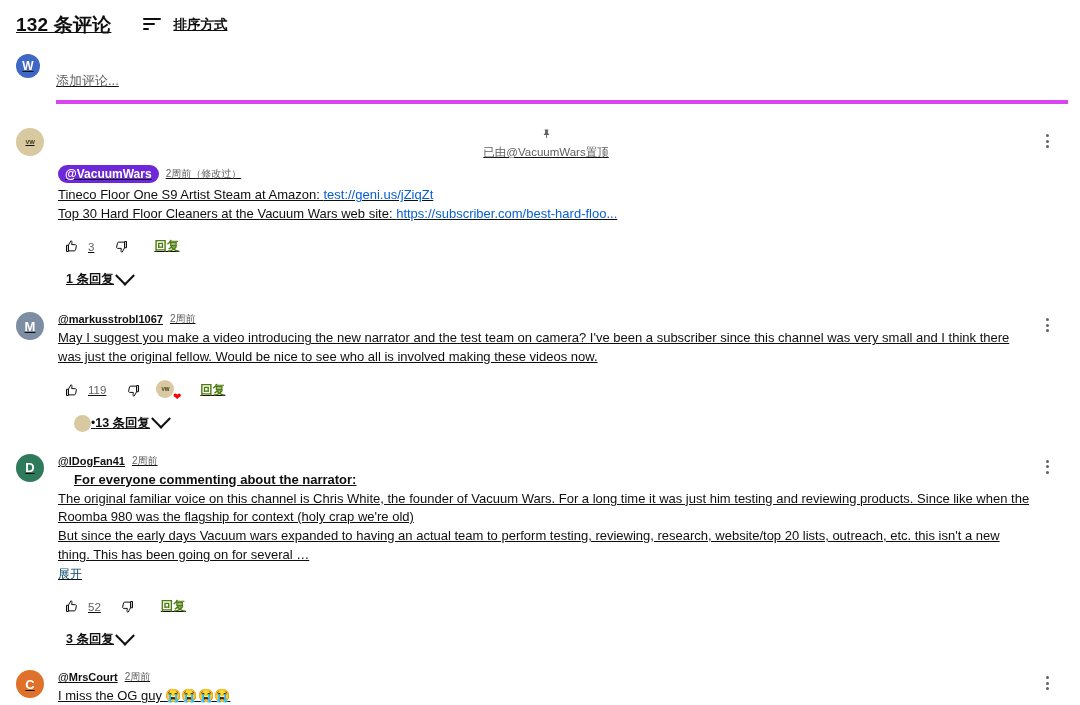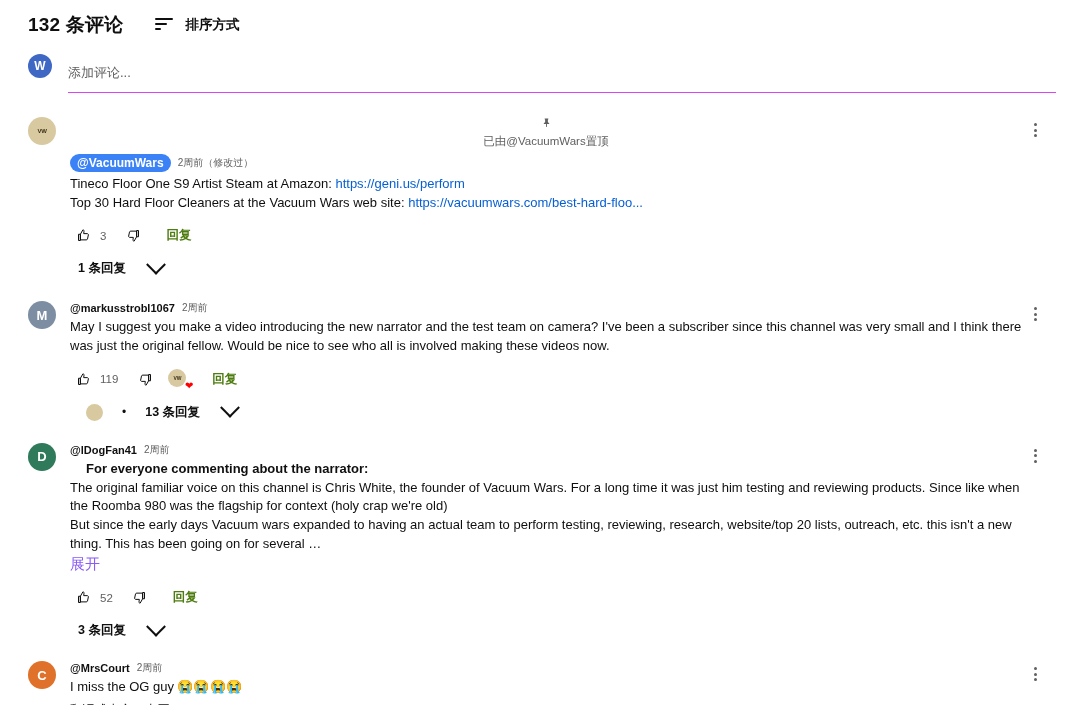--- a/index.html
+++ b/index.html
@@ -4,21 +4,21 @@
 <style>
   * { box-sizing: border-box; }
   html, body {
     margin: 0; padding: 0;
     width: 1080px; height: 705px;
     background: #ffffff;
     font-family: "Liberation Sans", sans-serif;
     color: #0f0f0f;
     overflow: hidden;
   }
-  .page { width: 1080px; height: 578px; position: relative; padding: 0 24px; }
+  .page { width: 1080px; height: 578px; position: relative; padding: 0 12px; text-decoration: underline; }
 
   
   .comments-header {
     display: flex; align-items: center; gap: 32px;
     padding: 12px 0 10px 4px;
   }
   .count-title { font-size: 19px; font-weight: bold; letter-spacing: .2px; }
   .sort-control { display: flex; align-items: flex-start; gap: 8px; cursor: pointer; }
   .sort-icon { width: 22px; height: 16px; position: relative; }
   .sort-icon i {
@@ -36,46 +36,46 @@
     padding: 6px 0 0 4px; margin-bottom: 18px;
   }
   .avatar {
     width: 24px; height: 24px; border-radius: 50%;
     display: flex; align-items: center; justify-content: center;
     color: #fff; font-size: 12px; font-weight: bold; flex: 0 0 auto;
     overflow: hidden;
   }
   .avatar.lg { width: 28px; height: 28px; font-size: 13px; }
   .add-comment-field {
-    flex: 1; border-bottom: 1px solid #d946ef;
-    padding-bottom: 10px; margin-top: 9px;
+    flex: 1; border-bottom: 4px solid #d946ef;
+    padding-bottom: 10px; margin-top: 17px;
   }
   .add-comment-placeholder { font-size: 13px; color: #606060; }
 
   
   .comment { display: flex; gap: 14px; padding: 6px 0 0 4px; position: relative; }
   .comment-body { flex: 1; min-width: 0; padding-right: 34px; }
   .pinned-row { display: flex; align-items: center; gap: 6px; margin-bottom: 5px; flex-direction: column; }
   .pin-icon { width: 11px; height: 11px; color: #606060; }
   .pinned-text { font-size: 11.5px; color: #606060; }
 
   .author-line { display: flex; align-items: center; gap: 7px; margin-bottom: 3px; }
   .author-name { font-size: 11px; font-weight: bold; }
   .author-name.owner {
-    background: #3b82f6; color: #fff;
+    background: #6d28d9; color: #fff;
     border-radius: 12px; padding: 2px 7px; font-size: 12px;
   }
   .timestamp { font-size: 10px; color: #606060; }
 
   .comment-text { font-size: 13px; line-height: 1.44; color: #0f0f0f; }
   .comment-text .line { display: block; }
   .comment-text b { font-weight: bold; margin-left: 16px; }
   a.link { color: #065fd4; text-decoration: none; }
 
-  .read-more { font-size: 15px; color: #8b5cf6; margin-top: 2px; cursor: pointer; }
+  .read-more { font-size: 12px; color: #0c4a6e; margin-top: 2px; cursor: pointer; }
   .translate-link { font-size: 12.5px; color: #0f0f0f; margin-top: 5px; cursor: pointer; }
 
   
   .actions { display: flex; align-items: center; gap: 6px; margin-top: 9px; }
   .icon-btn {
     width: 26px; height: 26px; border-radius: 50%;
     display: flex; align-items: center; justify-content: center;
     cursor: pointer; color: #0f0f0f;
   }
   .icon-btn svg { width: 15px; height: 15px; }
@@ -89,21 +89,21 @@
     width: 18px; height: 18px; border-radius: 50%;
     position: absolute; left: 0; top: 2px; overflow: hidden;
     display: flex; align-items: center; justify-content: center;
   }
   .heart-badge .heart {
     position: absolute; right: -1px; bottom: 0; font-size: 10px; color: #f00; line-height: 1;
   }
 
   
   .replies-row {
-    display: flex; align-items: center; gap: 19px;
+    display: flex; align-items: center; gap: 0;
     margin: 10px 0 6px 62px; cursor: pointer;
   }
   .replies-row.indent-none { margin-left: 54px; }
   .replies-av { width: 17px; height: 17px; border-radius: 50%; overflow: hidden; }
   .dot-sep { font-size: 12px; color: #0f0f0f; }
   .replies-label { font-size: 12.5px; font-weight: bold; color: #0f0f0f; }
   .chev {
     width: 14px; height: 14px; display: inline-block;
     border-right: 2px solid #0f0f0f; border-bottom: 2px solid #0f0f0f;
     transform: rotate(45deg) translate(-3px,-3px); margin-left: 4px;
@@ -156,22 +156,22 @@
         <svg class="pin-icon" viewBox="0 0 24 24" fill="#606060">
             <path d="M16 3v2l-1 1v5l3 3v1h-5v6l-1 1-1-1v-6H6v-1l3-3V6L8 5V3z"></path>
           </svg>
         <span class="pinned-text">已由@VacuumWars置顶</span>
       </div>
       <div class="author-line">
         <span class="author-name owner">@VacuumWars</span>
         <span class="timestamp">2周前（修改过）</span>
       </div>
       <div class="comment-text">
-        <span class="line"><span>Tineco Floor One S9 Artist Steam at Amazon: </span><a class="link" href="#">https://geni.us/perform</a></span>
-        <span class="line"><span>Top 30 Hard Floor Cleaners at the Vacuum Wars web site: </span><a class="link" href="#">https://vacuumwars.com/best-hard-floo...</a></span>
+        <span class="line"><span>Tineco Floor One S9 Artist Steam at Amazon: </span><a class="link" href="#">test://geni.us/jZiqZt</a></span>
+        <span class="line"><span>Top 30 Hard Floor Cleaners at the Vacuum Wars web site: </span><a class="link" href="#">https://subscriber.com/best-hard-floo...</a></span>
       </div>
       <div class="actions">
         <div class="icon-btn">
           <svg viewBox="0 0 24 24" fill="none" stroke="#0f0f0f" stroke-width="1.6">
               <path d="M7 10v10H4V10zM7 10l4-7c1.4 0 2 1 1.8 2.2L12.3 9H18c1.2 0 2 1 1.8 2l-1.4 6.5c-.2.9-1 1.5-1.9 1.5H7z"></path>
             </svg>
         </div>
         <span class="like-count">3</span>
         <div class="icon-btn">
           <svg viewBox="0 0 24 24" fill="none" stroke="#0f0f0f" stroke-width="1.6">

